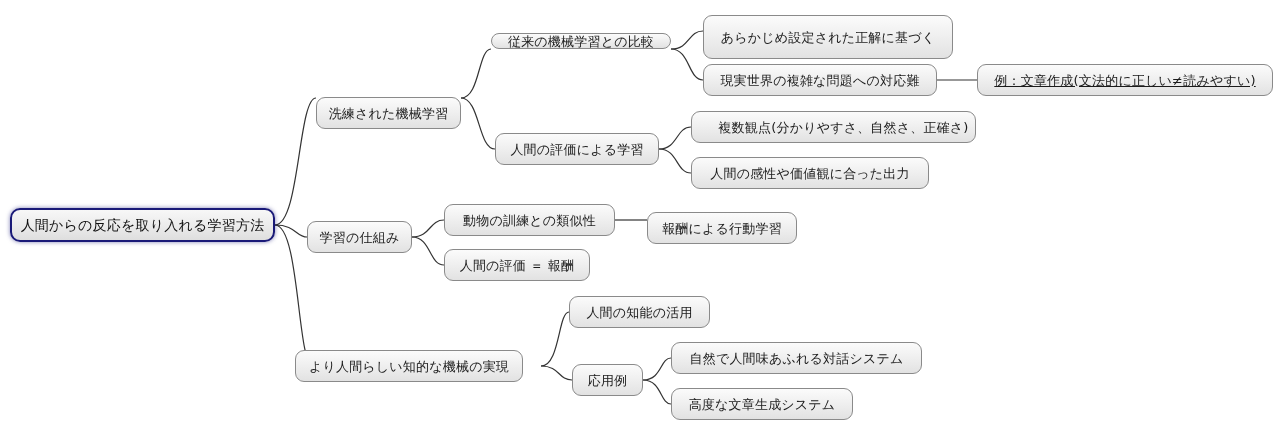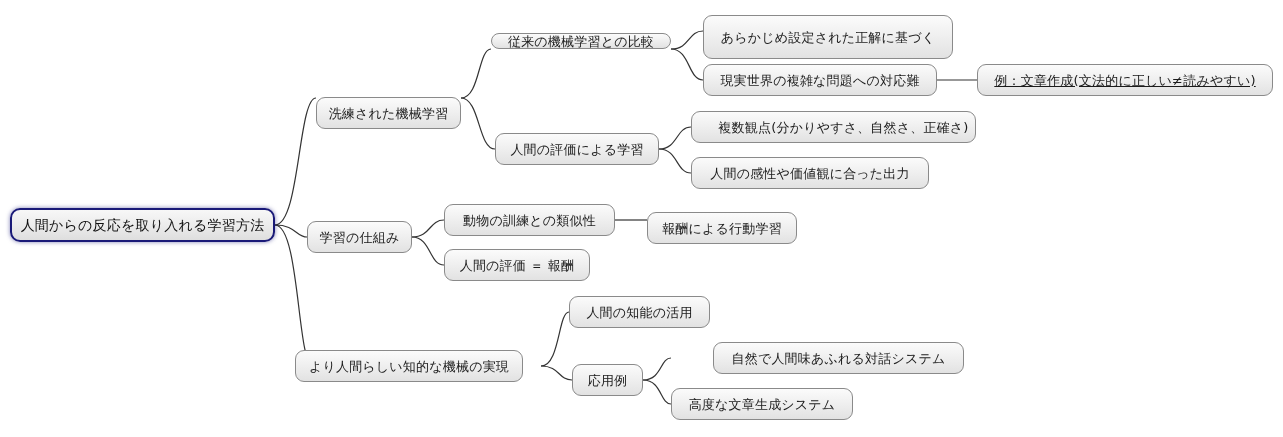--- a/index.html
+++ b/index.html
@@ -144,21 +144,21 @@
   </div>
 
   <div class="node" style="left:569px; top:296px; width:141px; height:32px;">
     <span>人間の知能の活用</span>
   </div>
 
   <div class="node" style="left:572px; top:364px; width:71px; height:32px;justify-content:center;">
     <span>応用例</span>
   </div>
 
-  <div class="node" style="left:671px; top:342px; width:251px; height:32px;margin-left:42px;">
+  <div class="node" style="left:671px; top:342px; width:251px; height:32px;">
     <span>自然で人間味あふれる対話システム</span>
   </div>
 
   <div class="node" style="left:671px; top:388px; width:182px; height:32px;">
     <span>高度な文章生成システム</span>
   </div>
 
 </div>
 
 </body></html>

